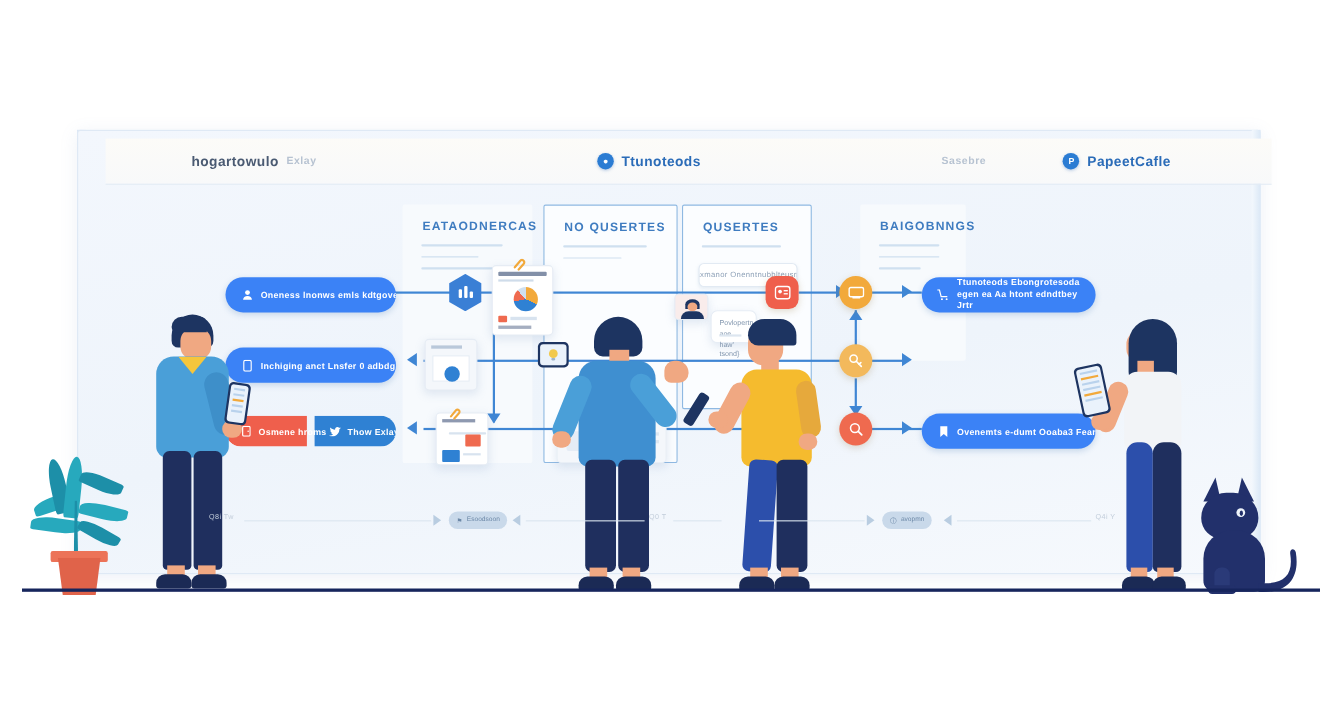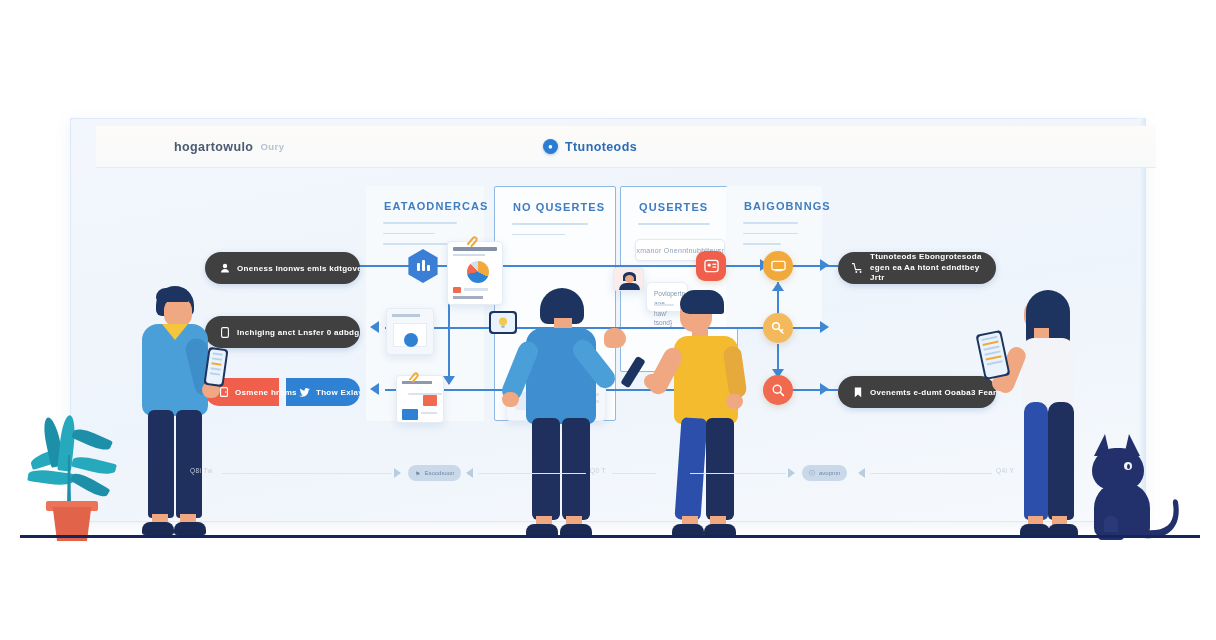--- a/index.html
+++ b/index.html
@@ -64,21 +64,21 @@
     filter: blur(.35px); white-space:nowrap;
   }
   .col-lines { position:absolute; left:17px; right:17px; top:36px; }
   .col-lines i { display:block; height:1.5px; background:#cfe0f0; margin-bottom:9px; border-radius:1px;}
   .col-lines i.s { width:62%; }
   .col-lines i.m { width:88%; }
 
   #col-1 { left:366px; width:118px; height:235px; }
   #col-2 { left:494px; width:122px; height:235px; }
   #col-3 { left:620px; width:118px; height:186px; }
-  #col-4 { left:726px; width:96px;  height:142px; }
+  #col-4 { left:782px; width:96px;  height:142px; }
 
   .col-chip {
     position:absolute; left:14px; top:52px; width:90px; height:22px;
     background:#fff; border:1px solid #e2eaf3; border-radius:5px;
     box-shadow:0 1px 3px rgba(130,160,195,.16);
     display:flex; align-items:center; justify-content:center;
     font-size:7px; color:#8fa2b8; letter-spacing:.3px; filter:blur(.5px);
     white-space:nowrap; overflow:hidden;
   }
 
@@ -89,21 +89,21 @@
     position:absolute; width:0;height:0;
   }
   .arrow-r { border-left:9px solid #3f86d4; border-top:6px solid transparent; border-bottom:6px solid transparent; }
   .arrow-l { border-right:9px solid #3f86d4; border-top:6px solid transparent; border-bottom:6px solid transparent; }
   .arrow-u { border-bottom:9px solid #3f86d4; border-left:6px solid transparent; border-right:6px solid transparent; }
   .arrow-d { border-top:9px solid #3f86d4; border-left:6px solid transparent; border-right:6px solid transparent; }
 
   
   .pill {
     position:absolute; display:flex; align-items:center; gap:7px;
-    background:#404040; border-radius:22px; height:28px; padding:16px 14px;
+    background:#3b82f6; border-radius:22px; height:28px; padding:16px 14px;
     box-shadow:0 2px 6px rgba(40,100,170,.22);
     color:#fff; font-size:8px; font-weight:600; letter-spacing:.3px;
     white-space:nowrap; overflow:hidden; filter:blur(.25px);
   }
   .pill .ptxt { filter:blur(.55px); }
   .pill-ico {
     width:11px; height:11px; flex:0 0 11px;
     display:flex; align-items:center; justify-content:center;
     color:#fff; font-size:8px;
   }
@@ -190,25 +190,32 @@
 
 <div id="stage">
 
   <div id="panel-edge-l"></div>
   <div id="app-panel"></div>
   <div id="panel-edge-r"></div>
 
   <div id="app-header">
     <div class="hdr-slot" id="hdr-left">
       <span class="hdr-brand">hogartowulo</span>
-      <span class="hdr-muted">Oury</span>
+      <span class="hdr-muted">Exlay</span>
     </div>
     <div class="hdr-slot" id="hdr-center">
       <span class="hdr-dot">●</span>
       <span class="hdr-brand blue">Ttunoteods</span>
+    </div>
+    <div id="hdr-right">
+      <span class="hdr-muted">Sasebre</span>
+      <span class="hdr-slot">
+        <span class="hdr-dot">P</span>
+        <span class="hdr-brand blue">PapeetCafle</span>
+      </span>
     </div>
   </div>
 
   <div class="column" id="col-1">
     <div class="col-title">EATAODNERCAS</div>
     <div class="col-lines">
       <i class="m"></i>
         <i class="s"></i>
         <i class="m"></i>
     </div>

